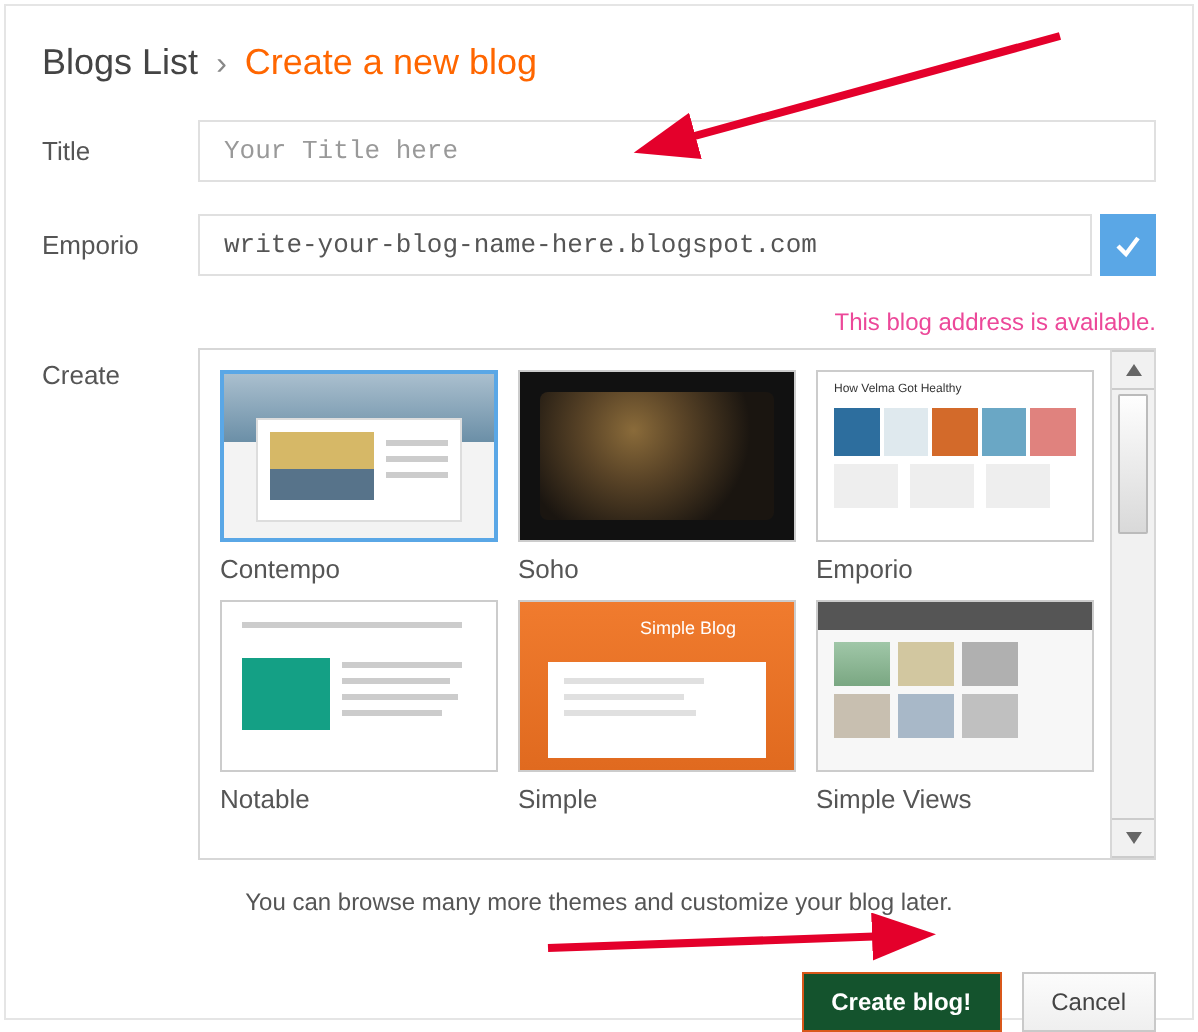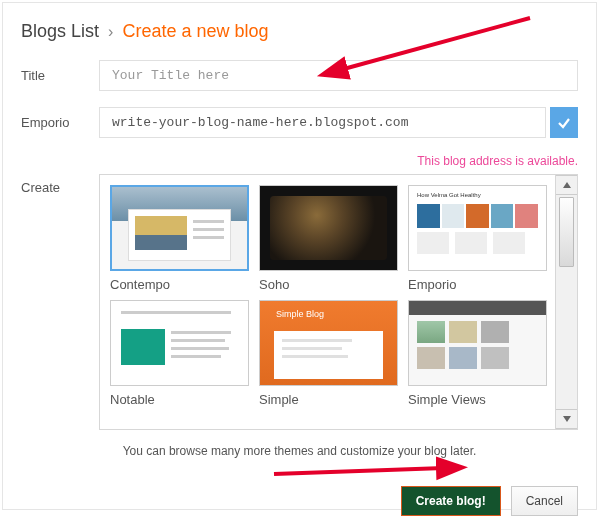--- a/index.html
+++ b/index.html
@@ -53,21 +53,21 @@
   .t3 .strip { height:24px; margin:6px 8px 4px 8px; display:flex; gap:2px; }
   .t3 .strip div{ flex:1; }
   .t3 .s1{background:#2d6e9e}.t3 .s2{background:#dfe9ee}.t3 .s3{background:#d36a2a}.t3 .s4{background:#6aa7c5}.t3 .s5{background:#e0827e}
   .t3 .cols { display:flex; gap:6px; padding:0 8px; }
   .t3 .col { width:32px; height:22px; background:#eee; }
   .t4 { background:#fff; }
   .t4 .block { position:absolute; top:28px; left:10px; width:44px; height:36px; background:#14a085; }
   .t4 .tline { position:absolute; height:3px; background:#ccc; }
   .t4 .q1{top:10px; left:10px; width:110px;} .t4 .q2{top:30px; left:60px; width:60px;} .t4 .q3{top:38px; left:60px; width:54px;} .t4 .q4{top:46px; left:60px; width:58px;} .t4 .q5{top:54px; left:60px; width:50px;}
   .t5 { background: linear-gradient(#f07b2e, #e06a1f); }
-  .t5 .title { color:#fff; font-size:9px; padding:8px 16px; }
+  .t5 .title { color:#fff; font-size:9px; padding:8px 16px;margin-left:44px; }
   .t5 .panel { position:absolute; top:30px; left:14px; right:14px; bottom:6px; background:#fff; }
   .t5 .panel .pl { position:absolute; left:8px; top:8px; height:3px; background:#e0e0e0; }
   .t5 .panel .p1{width:70px;} .t5 .panel .p2{top:16px;width:60px;} .t5 .panel .p3{top:24px;width:66px;}
   .t6 { background:#f7f7f7; }
   .t6 .top { height:14px; background:#555; }
   .t6 .tile { position:absolute; background:#ccc; width:28px; height:22px; }
   .t6 .ta{top:20px;left:8px; background: linear-gradient(#a0c7a8,#7aa782);} .t6 .tb{top:20px;left:40px; background:#d2c7a0;} .t6 .tc{top:20px;left:72px; background:#b0b0b0;}
   .t6 .td{top:46px;left:8px; background:#c8bfb0;} .t6 .te{top:46px;left:40px; background:#a8b8c8;} .t6 .tf{top:46px;left:72px; background:#c0c0c0;}
 
   

